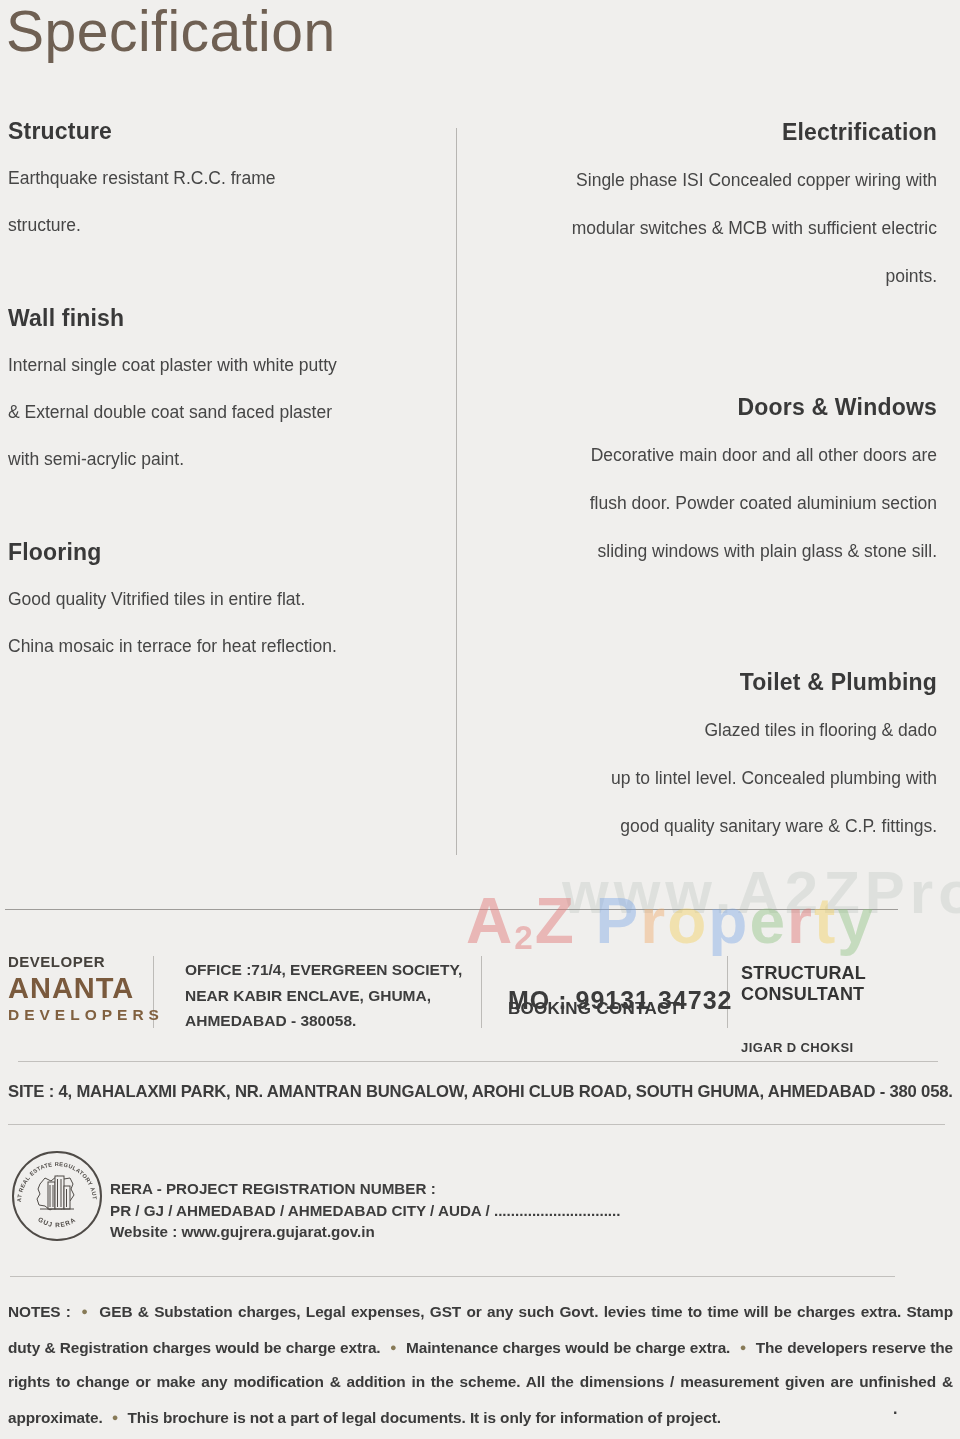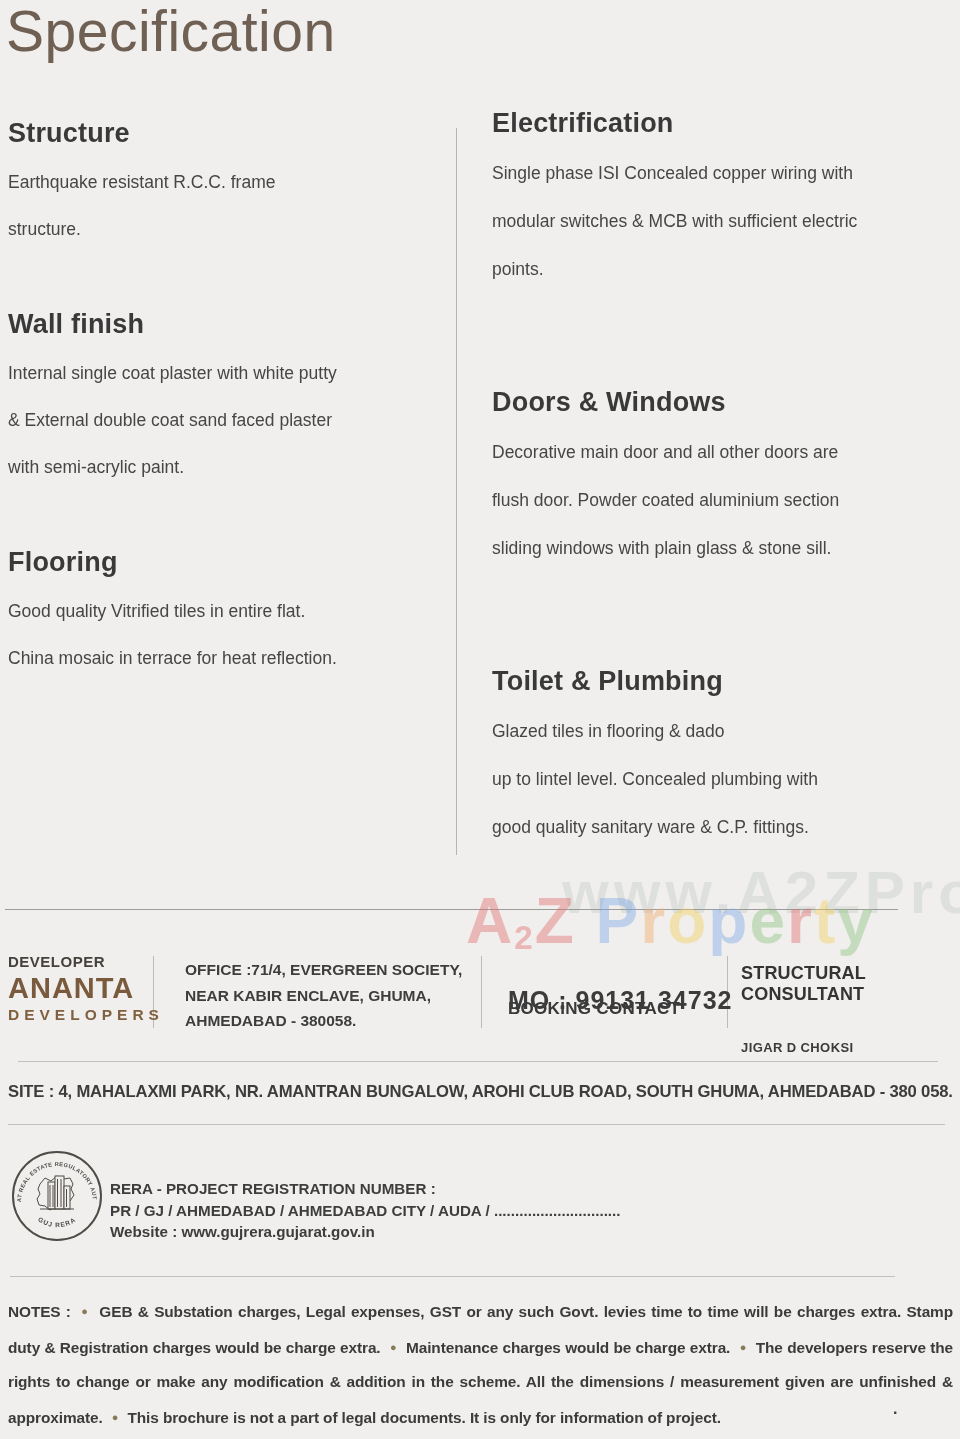--- a/index.html
+++ b/index.html
@@ -7,23 +7,23 @@
     position:relative; width:960px; height:1439px;
     background:#f0efed; overflow:hidden;
     font-family:"Liberation Sans", sans-serif; color:#474747;
   }
   .title {
     position:absolute; left:6px; top:-2px; margin:0;
     font-size:57px; font-weight:300; color:#6f6053; letter-spacing:0.5px;
   }
   .col { position:absolute; }
   .col-left  { left:8px;  top:118px; width:430px; }
-  .col-right { left:492px; top:108px; width:445px; }
+  .col-right { left:492px; top:119px; width:445px;text-align:right; }
   .col-divider { position:absolute; left:456px; top:128px; width:1px; height:727px; background:#b7b5b2; }
-  .spec-section h2 { margin:0; font-size:27px; font-weight:700; color:#393939; letter-spacing:0.2px; }
+  .spec-section h2 { margin:0; font-size:23px; font-weight:700; color:#393939; letter-spacing:0.2px; }
   .spec-section .body { margin:10px 0 0 0; font-size:17.5px; color:#464646; white-space:pre-line; }
   .col-left  .body { line-height:47px; }
   .col-right .body { line-height:48px; }
   .col-left  .spec-section { margin-bottom:56px; }
   .col-right .spec-section { margin-bottom:94px; }
 
   .rule { position:absolute; height:1px; background:#c2c0bd; z-index:1; }
   .rule-1 { left:5px;  top:909px;  width:893px; background:#9e9c99; }
   .rule-2 { left:18px; top:1061px; width:920px; }
   .rule-3 { left:8px;  top:1124px; width:937px; }

